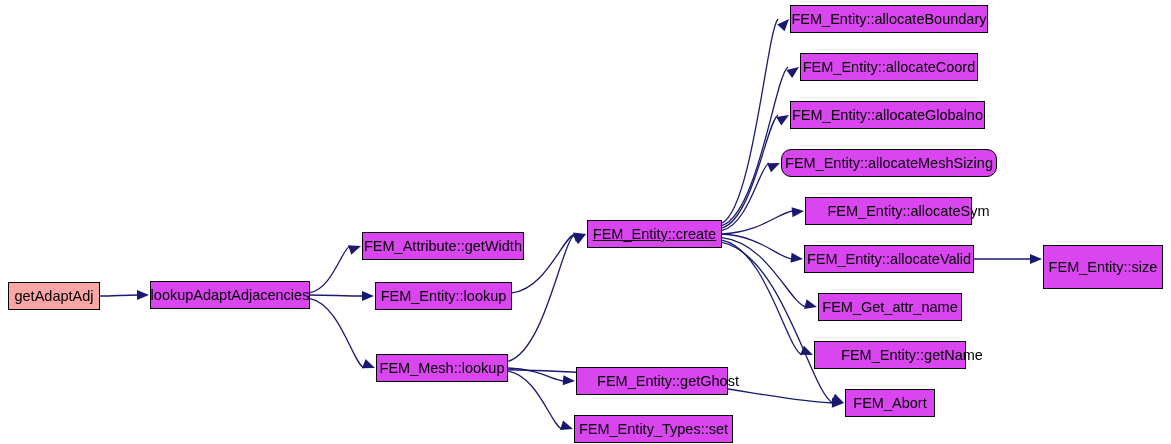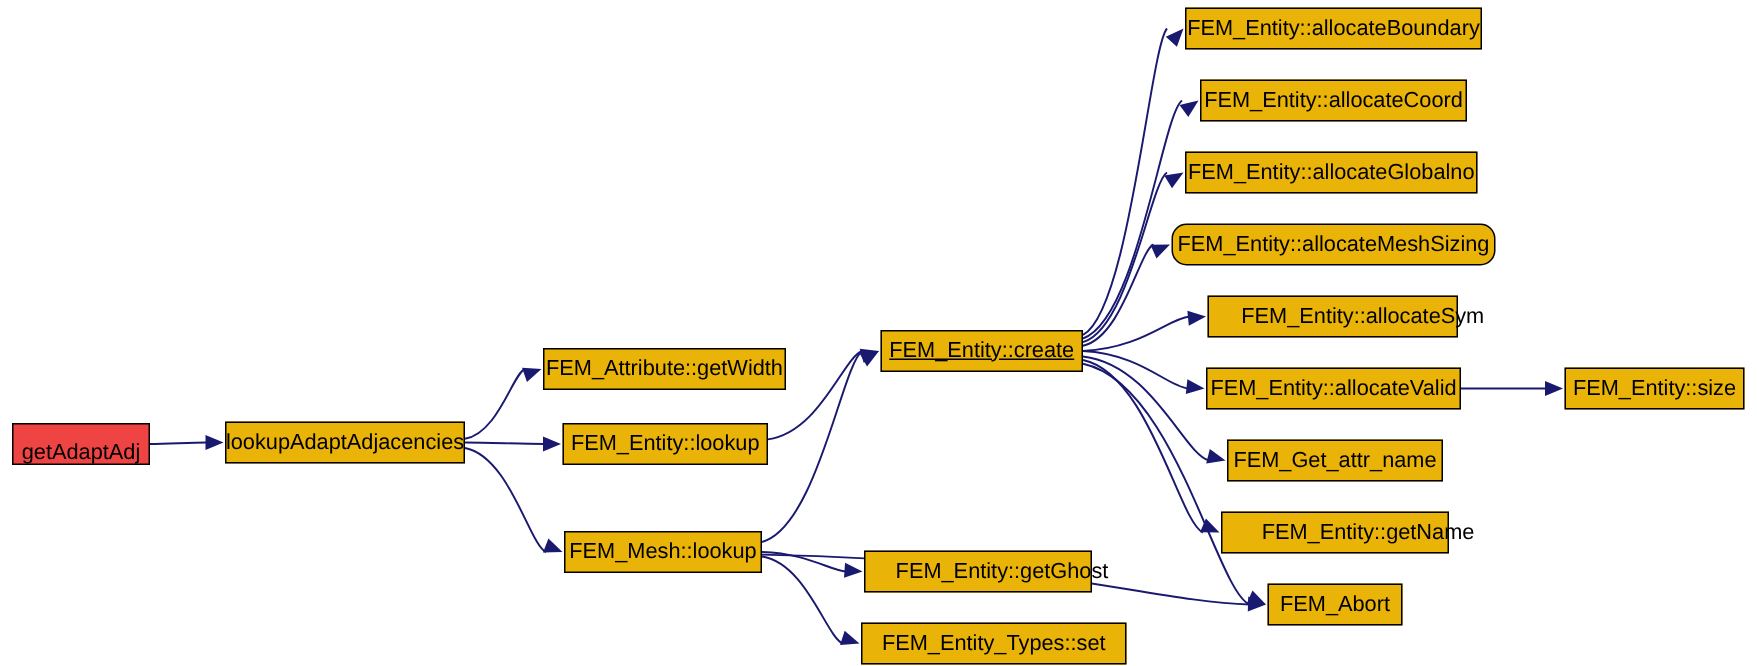--- a/index.html
+++ b/index.html
@@ -19,29 +19,28 @@
     position: absolute;
     left: 0;
     top: 0;
     width: 1171px;
     height: 444px;
   }
   .node-box {
     position: absolute;
     box-sizing: border-box;
     border: 1px solid #000000;
-    background: #eab308;
+    background: #d946ef;
     display: flex;
     align-items: center;
     justify-content: center;
     white-space: nowrap;
   }
   .node-box.highlight {
-    background: #ef4444;
-    align-items: flex-end;
+    background: #fca5a5;
   }
   .node-label {
     font-family: "Liberation Sans", sans-serif;
     font-size: 14.5px;
     color: #000000;
     line-height: 1;
     letter-spacing: 0px;
   }
   .edge-path {
     fill: none;
@@ -112,21 +111,21 @@
       </div>
       <div class="node-box" style="left: 376px; top: 354px; width: 132px; height: 28px;">
         <span class="node-label">FEM_Mesh::lookup</span>
       </div>
       <div class="node-box" style="left: 587px; top: 220px; width: 135px; height: 28px; text-decoration: underline;">
         <span class="node-label">FEM_Entity::create</span>
       </div>
       <div class="node-box" style="left: 576px; top: 367px; width: 152px; height: 28px; padding-left: 32px;">
         <span class="node-label">FEM_Entity::getGhost</span>
       </div>
-      <div class="node-box" style="left: 574px; top: 415px; width: 177px; height: 28px;">
+      <div class="node-box" style="left: 574px; top: 415px; width: 159px; height: 28px;">
         <span class="node-label">FEM_Entity_Types::set</span>
       </div>
       <div class="node-box" style="left: 790px; top: 5px; width: 198px; height: 28px;">
         <span class="node-label">FEM_Entity::allocateBoundary</span>
       </div>
       <div class="node-box" style="left: 800px; top: 53px; width: 178px; height: 28px;">
         <span class="node-label">FEM_Entity::allocateCoord</span>
       </div>
       <div class="node-box" style="left: 790px; top: 101px; width: 195px; height: 28px;">
         <span class="node-label">FEM_Entity::allocateGlobalno</span>
@@ -142,17 +141,17 @@
       </div>
       <div class="node-box" style="left: 818px; top: 293px; width: 144px; height: 28px;">
         <span class="node-label">FEM_Get_attr_name</span>
       </div>
       <div class="node-box" style="left: 814px; top: 341px; width: 152px; height: 28px; padding-left: 44px;">
         <span class="node-label">FEM_Entity::getName</span>
       </div>
       <div class="node-box" style="left: 845px; top: 389px; width: 90px; height: 28px;">
         <span class="node-label">FEM_Abort</span>
       </div>
-      <div class="node-box" style="left: 1043px; top: 245px; width: 120px; height: 28px;">
+      <div class="node-box" style="left: 1043px; top: 245px; width: 120px; height: 44px;">
         <span class="node-label">FEM_Entity::size</span>
       </div>
     </div>
 </div>
 
 </body></html>

